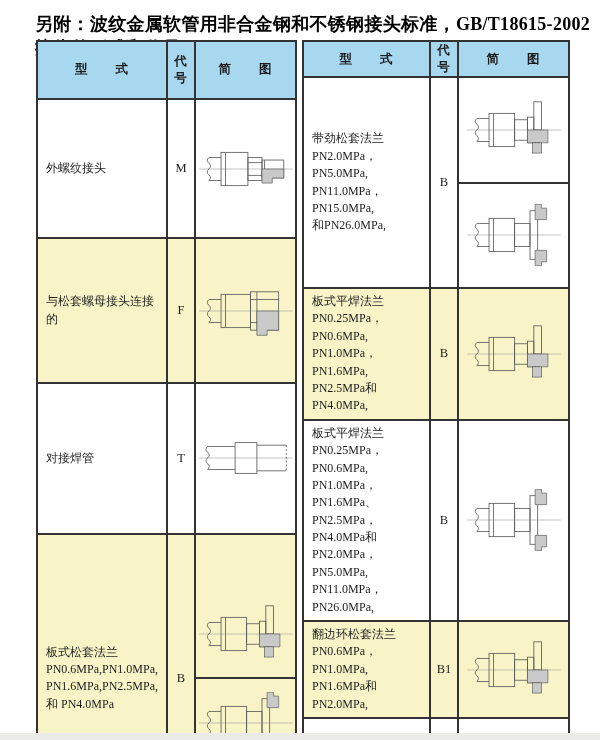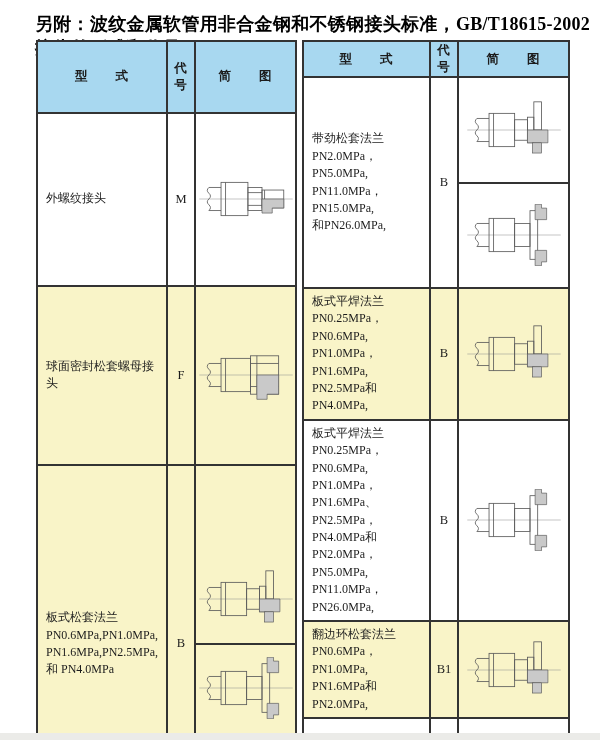--- a/index.html
+++ b/index.html
@@ -70,39 +70,61 @@
                   <rect x="100" y="34" width="34" height="28"></rect>
                   <line x1="104" y1="34" x2="104" y2="62"></line>
                 </g>
                 <polygon points="100,48 134,48 134,62 116,62 116,70 100,70" fill="#c9c9c9" stroke="#555"></polygon>
               </svg>
             </div>
           </td>
     </tr>
     <tr style="height:90px" class="hl">
       <td class="type">
-            <span class="type-text">球面密封松套螺母接头</span>
+            <span class="type-text">与松套螺母接头连接的</span>
           </td>
       <td class="code">F</td>
       <td class="diag">
             <div class="dcell">
               <svg viewBox="0 0 150 96" class="dsvg">
                 <line x1="2" y1="48" x2="148" y2="48" stroke="#909090" stroke-width="0.8"></line>
                 <g fill="none" stroke="#5a5a5a" stroke-width="1.3">
                   <path d="M17,30q-5,4.5 0,9q5,4.5 0,9q-5,4.5 0,9q5,4.5 0,9" fill="none"></path>
                   <line x1="17" y1="30" x2="36" y2="30"></line>
                   <line x1="17" y1="66" x2="36" y2="66"></line>
                   <rect x="36" y="22" width="46" height="52"></rect>
                   <line x1="43" y1="22" x2="43" y2="74"></line>
                   <rect x="82" y="18" width="44" height="60"></rect>
                   <line x1="92" y1="18" x2="92" y2="78"></line>
                   <line x1="82" y1="30" x2="126" y2="30"></line>
                   <line x1="82" y1="66" x2="126" y2="66"></line>
                 </g>
                 <polygon points="92,48 126,48 126,78 108,78 108,86 92,86" fill="#c9c9c9" stroke="#555"></polygon>
+              </svg>
+            </div>
+          </td>
+    </tr>
+    <tr style="height:94px">
+      <td class="type">
+            <span class="type-text">对接焊管</span>
+          </td>
+      <td class="code">T</td>
+      <td class="diag">
+            <div class="dcell">
+              <svg viewBox="0 0 150 96" class="dsvg">
+                <line x1="2" y1="48" x2="148" y2="48" stroke="#909090" stroke-width="0.8"></line>
+                <g fill="none" stroke="#5a5a5a" stroke-width="1.3">
+                  <path d="M15,30q-5,4.5 0,9q5,4.5 0,9q-5,4.5 0,9q5,4.5 0,9" fill="none"></path>
+                  <line x1="15" y1="30" x2="58" y2="30"></line>
+                  <line x1="15" y1="66" x2="58" y2="66"></line>
+                  <rect x="58" y="24" width="34" height="48"></rect>
+                  <line x1="92" y1="28" x2="138" y2="28"></line>
+                  <line x1="92" y1="68" x2="138" y2="68"></line>
+                  <line x1="138" y1="28" x2="138" y2="68" stroke-dasharray="3,3"></line>
+                </g>
               </svg>
             </div>
           </td>
     </tr>
     <tr style="height:180px" class="hl">
       <td class="type">
             <span class="type-text">板式松套法兰
 PN0.6MPa,PN1.0MPa,
 PN1.6MPa,PN2.5MPa,
 和 PN4.0MPa</span>

